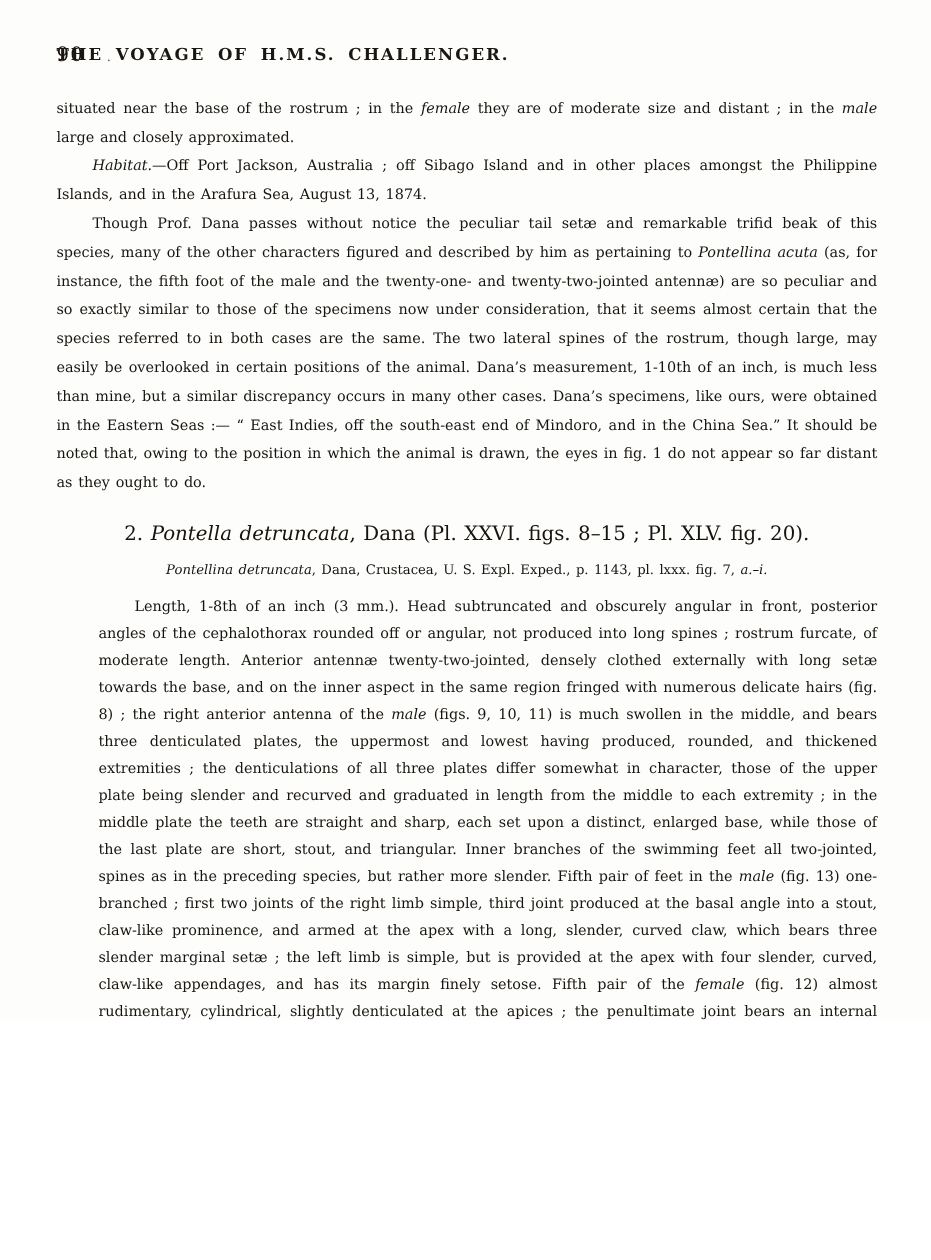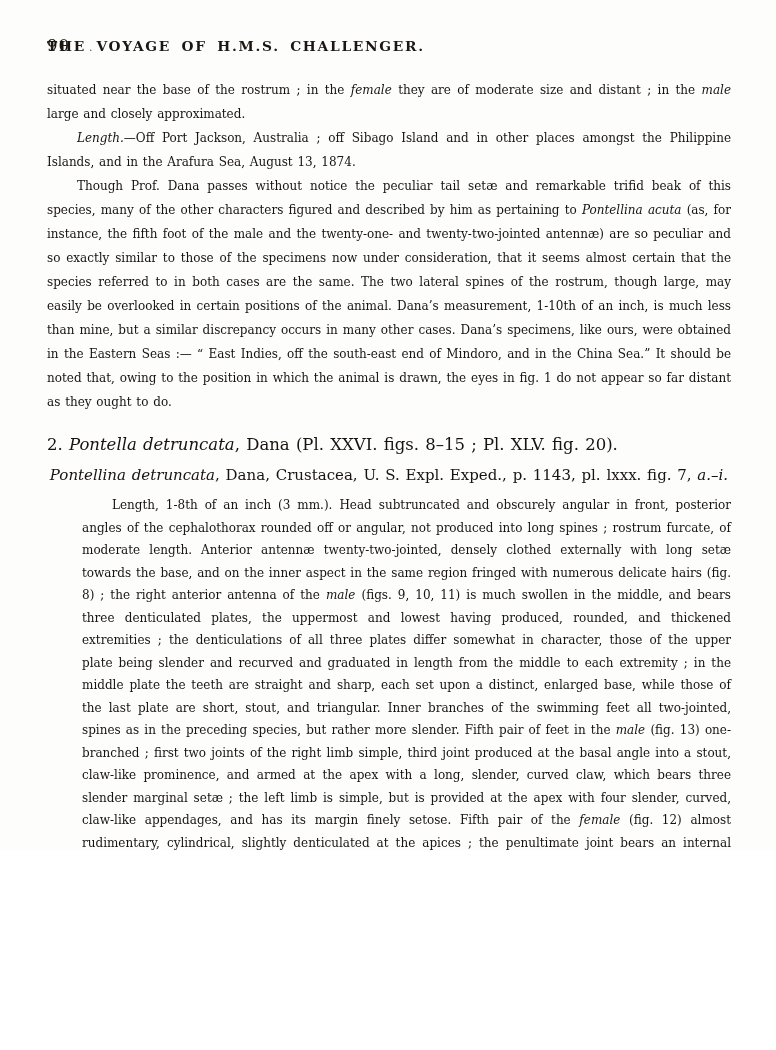--- a/index.html
+++ b/index.html
@@ -49,26 +49,26 @@
     text-align: justify;
     word-spacing: 1px;
   }
   .para.indent { text-indent: 30px; }
   .para.tight { line-height: 22.5px; margin-left: 35px; }
   .species-heading {
     margin: 18px 0 0 0;
     font-weight: 400;
     font-size: 16.5px;
     line-height: 26px;
-    text-align: left;
+    text-align: center;
     word-spacing: 1px;
   }
   .synonymy {
     margin: 8px 0 10px 0;
-    font-size: 15px;
+    font-size: 11px;
     line-height: 18px;
     text-align: center;
     word-spacing: 1px;
   }
   .page-edge-shadow {
     position: absolute;
     left: 95px; top: 1023px;
     width: 641px; height: 15px;
     background: #7f7f7f;
     border-radius: 2px;
@@ -83,21 +83,21 @@
   <header class="page-header">
     <span class="page-number">90</span>
     <span class="pagenum-speck">.</span>
     <h1 class="running-title">THE VOYAGE OF H.M.S. CHALLENGER.</h1>
   </header>
 
   <main class="text-column">
 
     <p class="para"><span>situated near the base of the rostrum ; in the </span><i>female</i><span> they are of moderate size and distant ; in the </span><i>male</i><span> large and closely approximated.</span></p>
 
-    <p class="para indent"><i>Length.</i><span>—Off Port Jackson, Australia ; off Sibago Island and in other places amongst the Philippine Islands, and in the Arafura Sea, August 13, 1874.</span></p>
+    <p class="para indent"><i>Habitat.</i><span>—Off Port Jackson, Australia ; off Sibago Island and in other places amongst the Philippine Islands, and in the Arafura Sea, August 13, 1874.</span></p>
 
     <p class="para indent"><span>Though Prof. Dana passes without notice the peculiar tail setæ and remarkable trifid beak of this species, many of the other characters figured and described by him as pertaining to </span><i>Pontellina acuta</i><span> (as, for instance, the fifth foot of the male and the twenty-one- and twenty-two-jointed antennæ) are so peculiar and so exactly similar to those of the specimens now under consideration, that it seems almost certain that the species referred to in both cases are the same.  The two lateral spines of the rostrum, though large, may easily be overlooked in certain positions of the animal.  Dana’s measurement, 1-10th of an inch, is much less than mine, but a similar discrepancy occurs in many other cases.  Dana’s specimens, like ours, were obtained in the Eastern Seas :— “ East Indies, off the south-east end of Mindoro, and in the China Sea.”  It should be noted that, owing to the position in which the animal is drawn, the eyes in fig. 1 do not appear so far distant as they ought to do.</span></p>
 
     <h2 class="species-heading"><span>2. </span><i>Pontella detruncata</i><span>, Dana (Pl. XXVI. figs. 8–15 ; Pl. XLV. fig. 20).</span></h2>
 
     <p class="synonymy"><i>Pontellina detruncata</i><span>, Dana, Crustacea, U. S. Expl. Exped., p. 1143, pl. lxxx. fig. 7, </span><i>a.–i.</i></p>
 
     <p class="para indent tight"><span>Length, 1-8th of an inch (3 mm.).  Head subtruncated and obscurely angular in front, posterior angles of the cephalothorax rounded off or angular, not produced into long spines ; rostrum furcate, of moderate length.  Anterior antennæ twenty-two-jointed, densely clothed externally with long setæ towards the base, and on the inner aspect in the same region fringed with numerous delicate hairs (fig. 8) ; the right anterior antenna of the </span><i>male</i><span> (figs. 9, 10, 11) is much swollen in the middle, and bears three denticulated plates, the uppermost and lowest having produced, rounded, and thickened extremities ; the denticulations of all three plates differ somewhat in character, those of the upper plate being slender and recurved and graduated in length from the middle to each extremity ; in the middle plate the teeth are straight and sharp, each set upon a distinct, enlarged base, while those of the last plate are short, stout, and triangular.  Inner branches of the swimming feet all two-jointed, spines as in the preceding species, but rather more slender.  Fifth pair of feet in the </span><i>male</i><span> (fig. 13) one-branched ; first two joints of the right limb simple, third joint produced at the basal angle into a stout, claw-like prominence, and armed at the apex with a long, slender, curved claw, which bears three slender marginal setæ ; the left limb is simple, but is provided at the apex with four slender, curved, claw-like appendages, and has its margin finely setose.  Fifth pair of the </span><i>female</i><span> (fig. 12) almost rudimentary, cylindrical, slightly denticulated at the apices ; the penultimate joint bears an internal branch composed of</span></p>
 
   </main>

